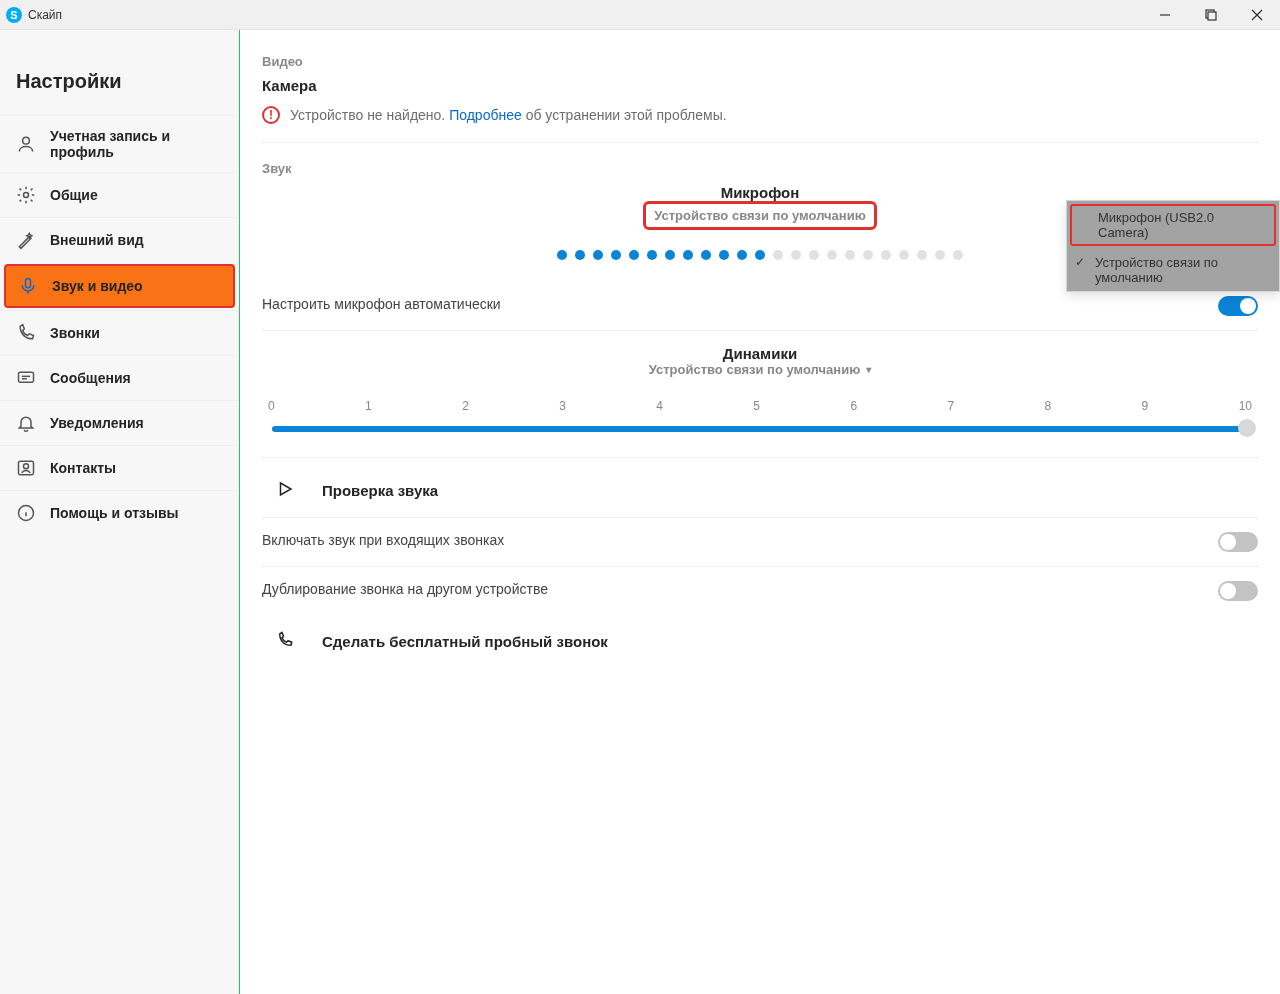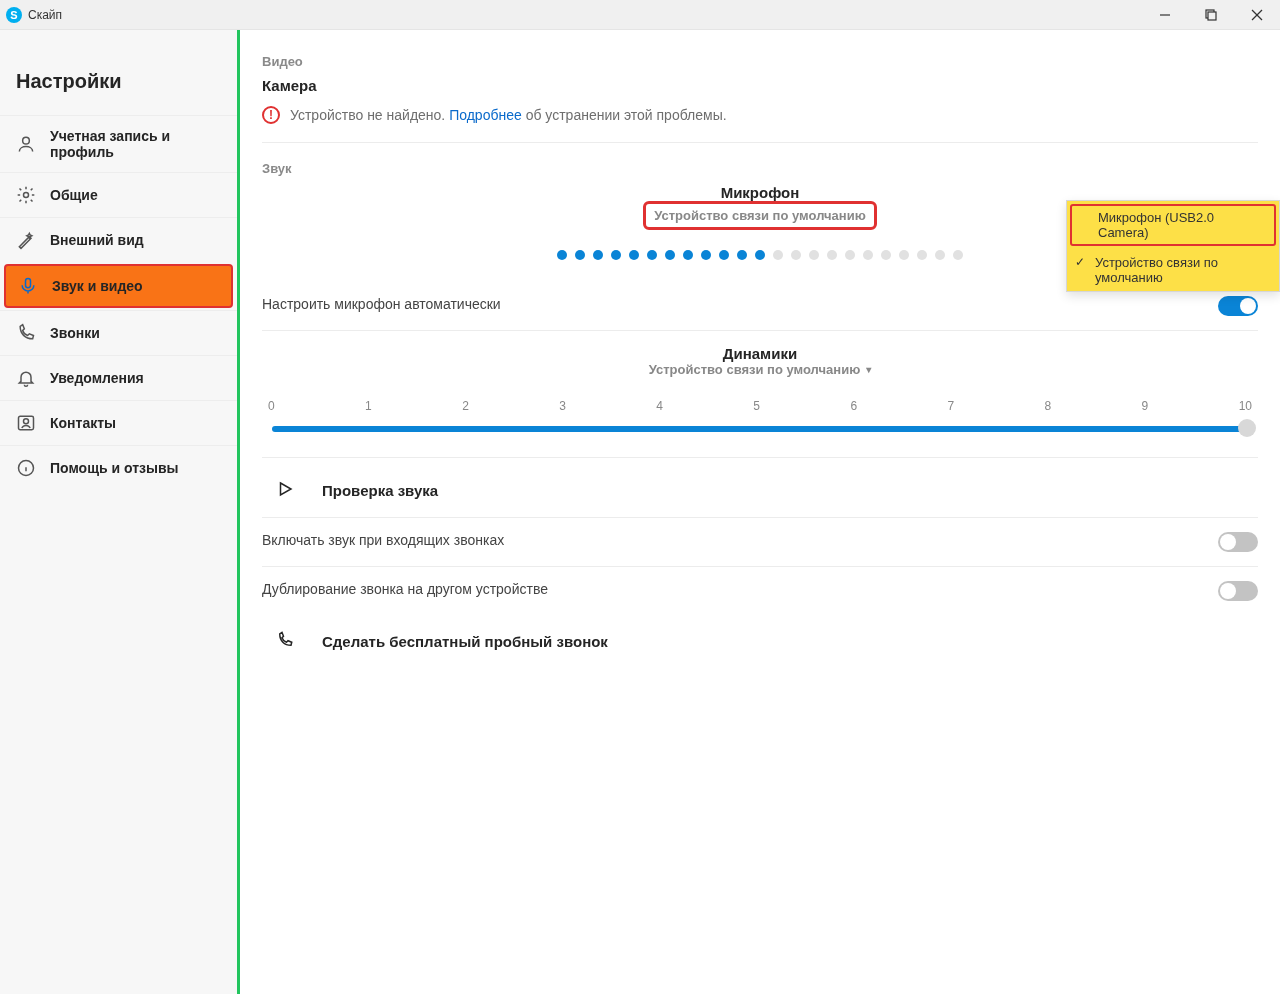--- a/index.html
+++ b/index.html
@@ -7,21 +7,21 @@
   
   .titlebar { height: 30px; background: #f0f0f0; display: flex; align-items: center; justify-content: space-between; border-bottom: 1px solid #e5e5e5; }
   .titlebar-left { display: flex; align-items: center; padding-left: 6px; gap: 6px; }
   .app-icon { width: 16px; height: 16px; background: #00aff0; border-radius: 50%; color: #fff; font-weight: bold; font-size: 11px; display: flex; align-items: center; justify-content: center; }
   .app-title { font-size: 12px; color: #333; }
   .win-controls { display: flex; }
   .win-btn { width: 46px; height: 30px; display: flex; align-items: center; justify-content: center; font-size: 12px; color: #333; }
   .win-btn svg { stroke: #333; }
   
   .body-wrap { display: flex; height: calc(994px - 30px); }
-  .sidebar { width: 240px; background: #f7f7f7; border-right: 3px solid #22c55e; padding-top: 30px; }
+  .sidebar { width: 240px; background: #f7f7f7; border-right: 1px solid #22c55e; padding-top: 30px; }
   .sidebar h1 { font-size: 20px; font-weight: 700; color: #252525; padding: 10px 16px 22px 16px; }
   .nav-item { display: flex; align-items: center; gap: 14px; padding: 12px 16px; font-size: 14px; color: #252525; cursor: pointer; border-top: 1px solid #ededed; font-weight: 600; }
   .nav-item .ic { width: 20px; height: 20px; display:flex; align-items:center; justify-content:center; color:#555; }
   .nav-item.active { background: #f97316; border: 2px solid #e03131; border-radius: 4px; margin: 2px 4px; padding: 10px 12px; }
   .nav-item.active .ic svg { stroke:#0a6acb; }
   .nav-item.active span.lbl { color:#252525; }
   
   .content { flex: 1; padding: 24px 0 4px 0; position: relative; overflow: hidden; }
   .inner { padding: 0 22px; }
   .section-sub { font-size: 13px; color: #8a8a8a; font-weight: 600; margin-bottom: 8px; }
@@ -47,21 +47,21 @@
   
   .slider-block { padding: 8px 0 18px 0; border-bottom:1px solid #ececec; margin-bottom:6px; }
   .ticks { display:flex; justify-content:space-between; font-size:12px; color:#888; padding: 0 6px; }
   .slider { position:relative; height:22px; margin-top:4px; }
   .track { position:absolute; top:9px; left:10px; right:10px; height:6px; background:#0a84d6; border-radius:3px; }
   .thumb { position:absolute; top:2px; right:2px; width:18px; height:18px; border-radius:50%; background:#d8d8d8; }
   
   .action-row { display:flex; align-items:center; gap:28px; padding:16px 0 16px 14px; font-size:15px; font-weight:700; color:#252525; cursor:pointer; border-bottom:1px solid #ececec; }
   .action-row.noborder { border-bottom:none; }
   
-  .dropdown { position:absolute; top:170px; right:0; width:214px; background:#fde047; border:1px solid #d6d6d6; box-shadow:0 4px 10px rgba(0,0,0,0.12); z-index:50; font-size:13px; color:#333; }
+  .dropdown { position:absolute; top:170px; right:0; width:214px; background:#a3a3a3; border:1px solid #d6d6d6; box-shadow:0 4px 10px rgba(0,0,0,0.12); z-index:50; font-size:13px; color:#333; }
   .dropdown .opt { padding:6px 10px 6px 28px; position:relative; cursor:pointer; }
   .dropdown .opt.hl { border:2px solid #e03131; border-radius:3px; margin:3px; padding:4px 8px 4px 26px; }
   .dropdown .opt .chk { position:absolute; left:8px; top:6px; font-size:12px; }
   .chev { font-size:10px; color:#888; }
 </style>
 </head>
 <body>
 
 <div class="titlebar">
   <div class="titlebar-left">
@@ -130,20 +130,30 @@
         </span>
       <span class="lbl">Звук и видео</span>
     </div>
     <div class="nav-item">
       <span class="ic">
           <svg width="20" height="20" viewBox="0 0 24 24" fill="none" stroke="#555" stroke-width="1.8">
             <path d="M5 4c0 9 6 15 15 15l1-4-5-2-2 2c-3-1-5-3-6-6l2-2-2-5z"></path>
           </svg>
         </span>
       <span class="lbl">Звонки</span>
+    </div>
+    <div class="nav-item">
+      <span class="ic">
+          <svg width="20" height="20" viewBox="0 0 24 24" fill="none" stroke="#555" stroke-width="1.8">
+            <rect x="3" y="5" width="18" height="12" rx="2"></rect>
+            <line x1="7" y1="10" x2="17" y2="10"></line>
+            <line x1="7" y1="13" x2="13" y2="13"></line>
+          </svg>
+        </span>
+      <span class="lbl">Сообщения</span>
     </div>
     <div class="nav-item">
       <span class="ic">
           <svg width="20" height="20" viewBox="0 0 24 24" fill="none" stroke="#555" stroke-width="1.8">
             <path d="M6 16V11a6 6 0 1 1 12 0v5l2 2H4z"></path>
             <path d="M10 20a2 2 0 0 0 4 0"></path>
           </svg>
         </span>
       <span class="lbl">Уведомления</span>
     </div>

